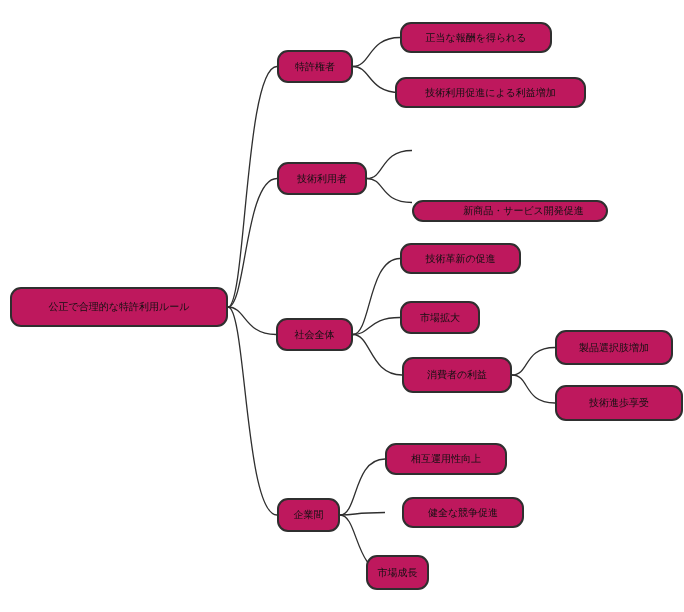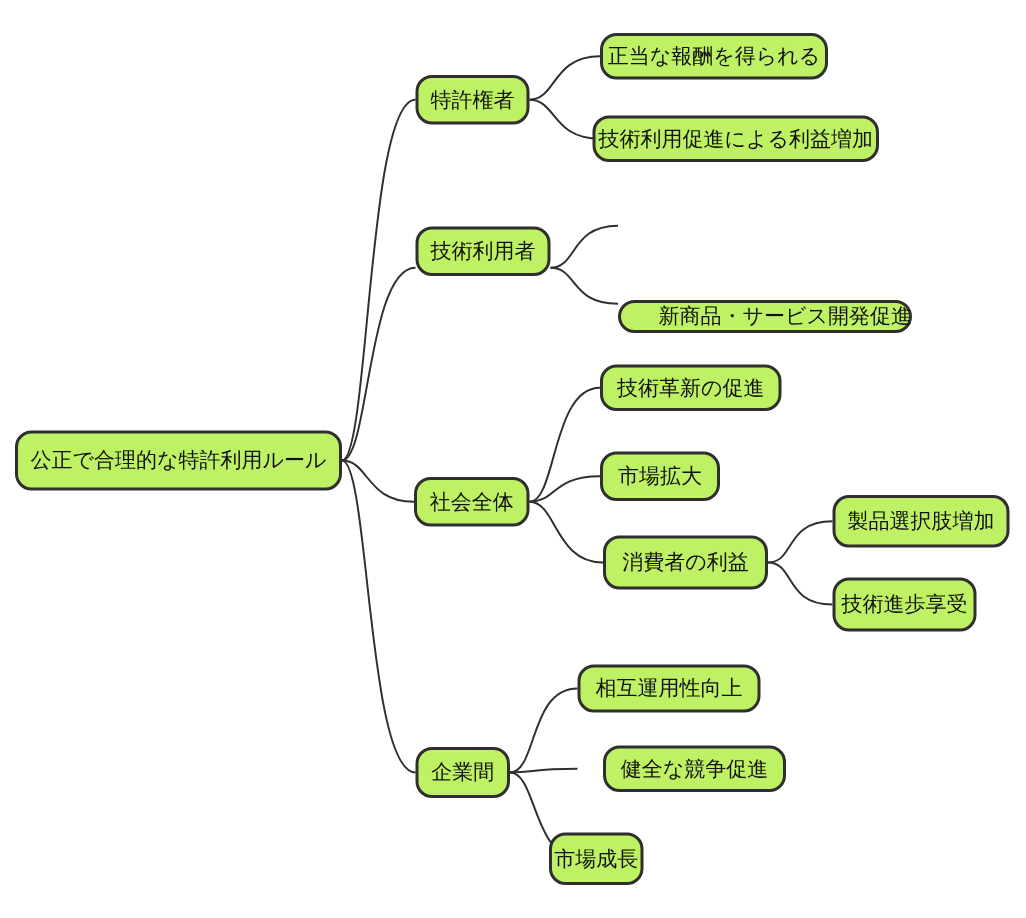--- a/index.html
+++ b/index.html
@@ -23,27 +23,27 @@
     height: 612px;
   }
   .edges-svg path {
     fill: none;
     stroke: #2f2f2f;
     stroke-width: 1.3;
   }
   .node {
     position: absolute;
     box-sizing: border-box;
-    background: #bef264;
+    background: #be185d;
     border: 2px solid #2f2f2f;
     border-radius: 11px;
     display: flex;
     align-items: center;
     justify-content: center;
-    font-size: 14px;
+    font-size: 10px;
     color: #111111;
     white-space: nowrap;
     line-height: 1;
   }
 </style>
 </head>
 <body>
 
 <div class="canvas">
   <svg class="edges-svg" viewBox="0 0 684 612" xmlns="http://www.w3.org/2000/svg">
@@ -69,42 +69,42 @@
     </div>
     <div class="node" style="left: 277px; top: 50px; width: 76px; height: 33px;">
       <span>特許権者</span>
     </div>
     <div class="node" style="left: 400px; top: 22px; width: 152px; height: 31px;">
       <span>正当な報酬を得られる</span>
     </div>
     <div class="node" style="left: 395px; top: 77px; width: 191px; height: 31px;">
       <span>技術利用促進による利益増加</span>
     </div>
-    <div class="node" style="left: 277px; top: 151px; width: 90px; height: 33px;">
+    <div class="node" style="left: 277px; top: 162px; width: 90px; height: 33px;">
       <span>技術利用者</span>
     </div>
     <div class="node" style="left: 412px; top: 200px; width: 196px; height: 22px; padding-left: 27px;">
       <span>新商品・サービス開発促進</span>
     </div>
     <div class="node" style="left: 276px; top: 318px; width: 77px; height: 33px;">
       <span>社会全体</span>
     </div>
     <div class="node" style="left: 400px; top: 243px; width: 121px; height: 31px;">
       <span>技術革新の促進</span>
     </div>
     <div class="node" style="left: 400px; top: 301px; width: 80px; height: 33px;">
       <span>市場拡大</span>
     </div>
     <div class="node" style="left: 402px; top: 357px; width: 110px; height: 36px;">
       <span>消費者の利益</span>
     </div>
     <div class="node" style="left: 555px; top: 330px; width: 118px; height: 35px;">
       <span>製品選択肢増加</span>
     </div>
-    <div class="node" style="left: 555px; top: 385px; width: 96px; height: 36px;">
+    <div class="node" style="left: 555px; top: 385px; width: 128px; height: 36px;">
       <span>技術進歩享受</span>
     </div>
     <div class="node" style="left: 277px; top: 498px; width: 63px; height: 34px;">
       <span>企業間</span>
     </div>
     <div class="node" style="left: 385px; top: 443px; width: 122px; height: 32px;">
       <span>相互運用性向上</span>
     </div>
     <div class="node" style="left: 402px; top: 497px; width: 122px; height: 31px;">
       <span>健全な競争促進</span>

